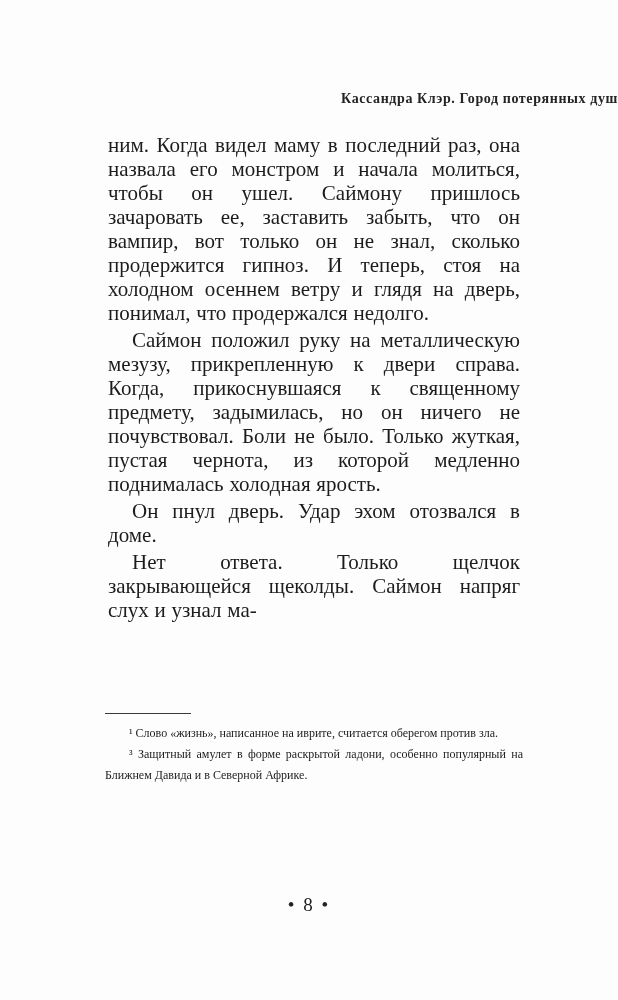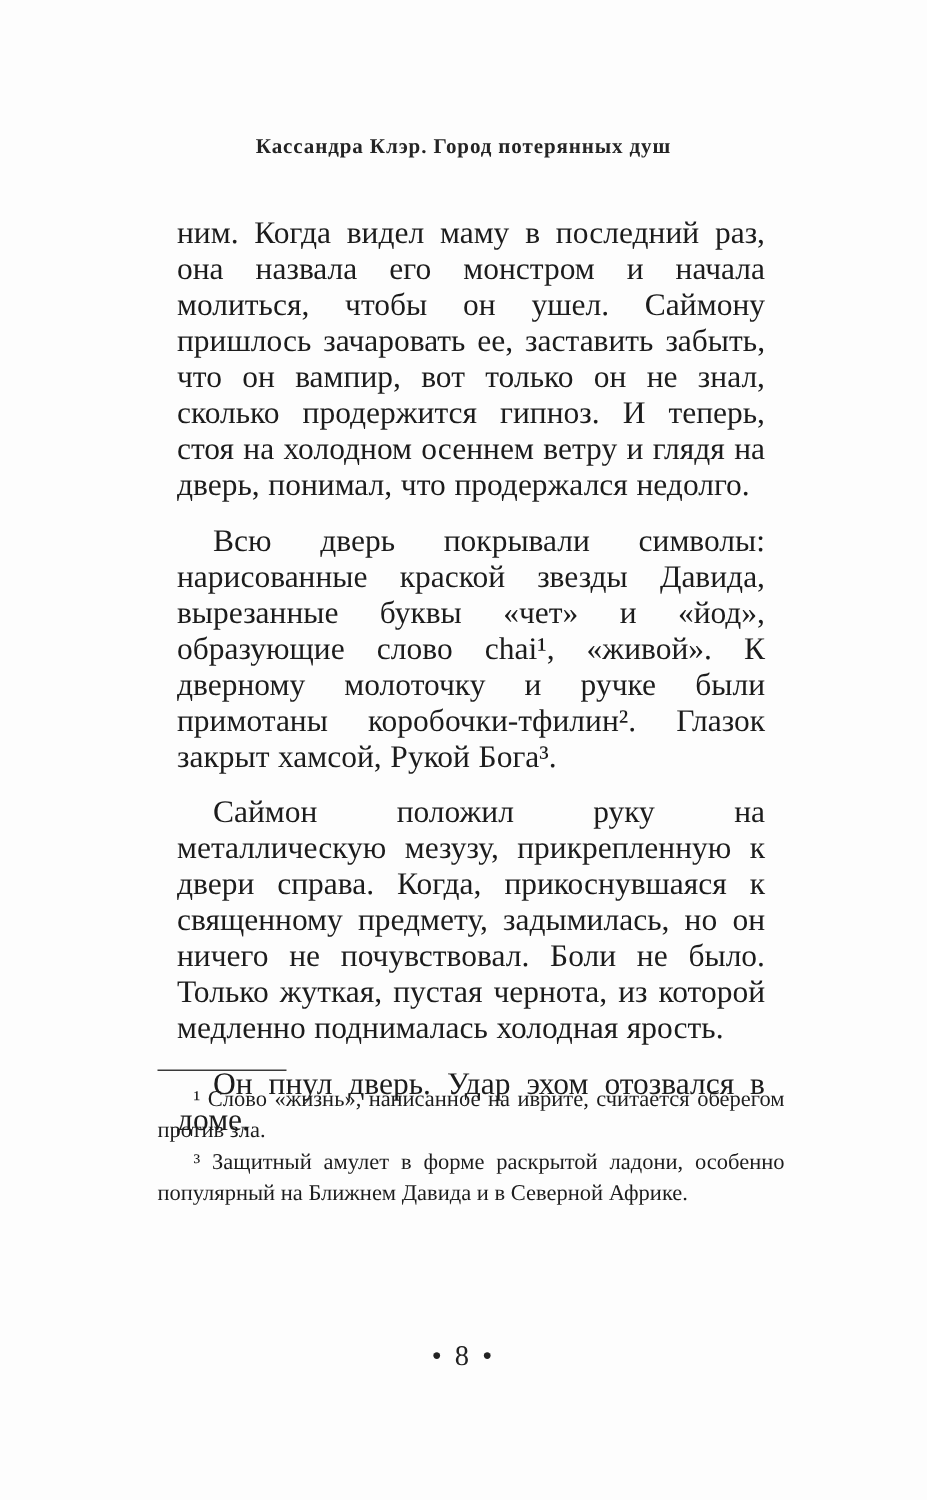--- a/index.html
+++ b/index.html
@@ -15,50 +15,50 @@
     background: #fdfdfd;
     font-family: "Liberation Serif", "DejaVu Serif", serif;
     color: #1c1c1c;
     overflow: hidden;
   }
   .running-header {
     position: absolute;
     top: 91px;
     left: 0;
     width: 100%;
-    text-align: center;
+    text-align: right;
     font-size: 14px;
     font-weight: bold;
     letter-spacing: 0.6px;
     color: #242424;
   }
   .body-text {
     position: absolute;
     top: 130px;
     left: 105px;
     width: 418px;
     font-size: 21px;
     line-height: 24px;
     text-align: justify;
   }
   .body-text p {
-    margin: 13px;
+    margin: 3px;
     padding: 0;
     text-indent: 24px;
     word-spacing: 0.5px;
   }
   .body-text p.continuation {
     text-indent: 0;
   }
   .footnotes {
     position: absolute;
     top: 705px;
     left: 105px;
     width: 418px;
-    font-size: 15px;
+    font-size: 12px;
     line-height: 21px;
     text-align: justify;
   }
   .footnote-rule {
     width: 86px;
     height: 0;
     border-top: 1.5px solid #3a3a3a;
     margin: 8px 0 9px 0;
   }
   .footnotes p {
@@ -79,23 +79,23 @@
 </style>
 </head>
 <body>
 
 <div class="page">
 
   <div class="running-header">Кассандра Клэр. Город потерянных душ</div>
 
   <div class="body-text">
     <p class="continuation">ним. Когда видел маму в последний раз, она назвала его монстром и начала молиться, чтобы он ушел. Саймону пришлось зачаровать ее, заставить забыть, что он вампир, вот только он не знал, сколько продержится гипноз. И теперь, стоя на холодном осеннем ветру и глядя на дверь, понимал, что продержался недолго.</p>
-    <p>Всю дверь покрывали символы: нарисованные краской звезды Давида, вырезанные буквы «чет» и «йод», образующие слово chai¹, «живой». К дверному молоточку и ручке были примотаны коробочки-тфилин². Глазок закрыт хамсой, Рукой Бога³.</p>
     <p>Саймон положил руку на металлическую мезузу, прикрепленную к двери справа. Когда, прикоснувшаяся к священному предмету, задымилась, но он ничего не почувствовал. Боли не было. Только жуткая, пустая чернота, из которой медленно поднималась холодная ярость.</p>
     <p>Он пнул дверь. Удар эхом отозвался в доме.</p>
+    <p>Нет ответа. Только щелчок закрывающейся щеколды. Саймон напряг слух и узнал ма-</p>
   </div>
 
   <div class="footnotes">
     <div class="footnote-rule"></div>
     <p>¹ Слово «жизнь», написанное на иврите, считается оберегом против зла.</p>
     <p>³ Защитный амулет в форме раскрытой ладони, особенно популярный на Ближнем Давида и в Северной Африке.</p>
   </div>
 
   <div class="page-number">• 8 •</div>
 

